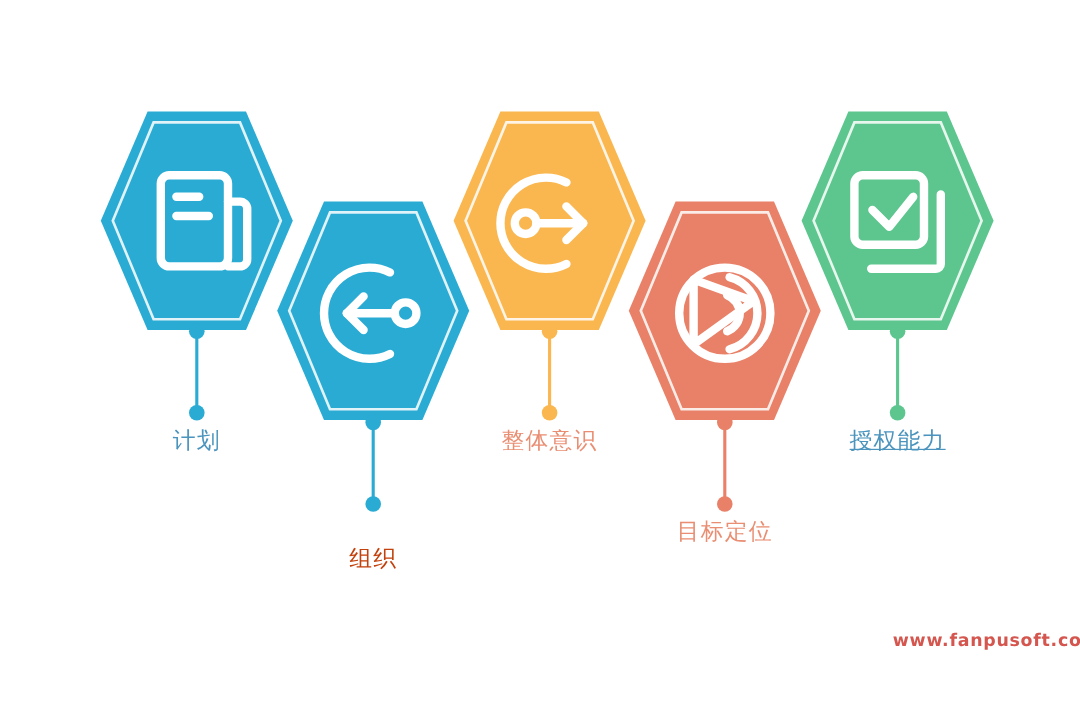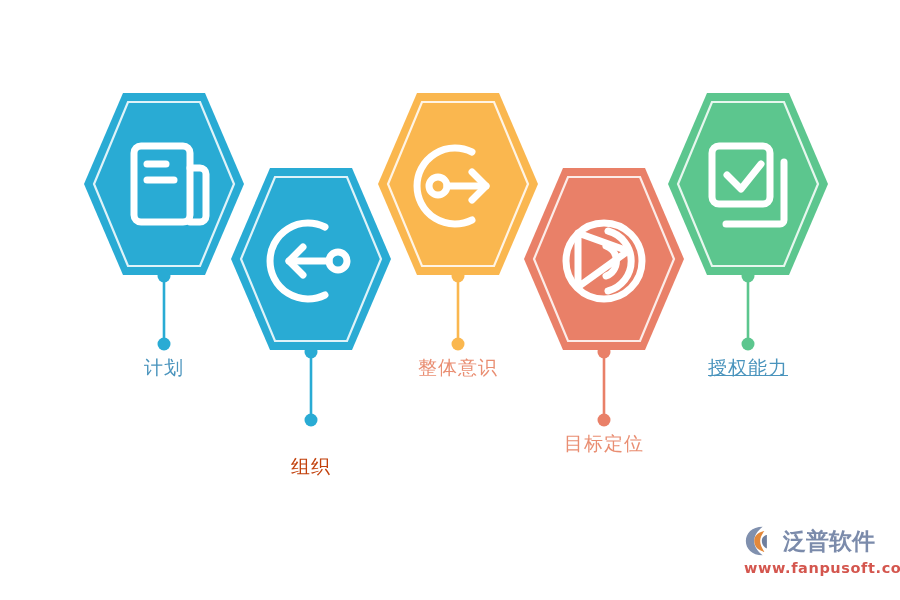--- a/index.html
+++ b/index.html
@@ -191,22 +191,14 @@
       <svg class="conn-svg" width="20" height="84" viewBox="0 0 20 84">
         <line x1="10" y1="8" x2="10" y2="76" stroke="#5cc68e" stroke-width="2.6"></line>
         <circle cx="10" cy="8" r="6.5" fill="#5cc68e"></circle>
         <circle cx="10" cy="76" r="6.5" fill="#5cc68e"></circle>
       </svg>
     </div>
     <div class="node-label" style="left: 748px; top: 358px; color: rgb(74, 148, 189); text-decoration: underline;">授权能力</div>
   </div>
 
 <div id="watermark">
-  <div class="wm-row">
-    <svg class="wm-mark" viewBox="0 0 40 38">
-      <path d="M22 2 C9 2 2 10 2 19 C2 28 9 36 22 36 C16 31 12 26 12 19 C12 12 16 7 22 2 Z" fill="#8090ae"></path>
-      <path d="M24 7 C16 9 12 13 12 19 C12 25 16 30 24 32 C21 27 19 23 19 19 C19 15 21 11 24 7 Z" fill="#e3883a"></path>
-      <path d="M26 12 C22 14 21 16 21 19 C21 23 23 26 27 28 L27 12 Z" fill="#6f7f9e"></path>
-    </svg>
-    <div class="wm-name">泛普软件</div>
-  </div>
   <div class="wm-url">www.fanpusoft.com</div>
 </div>
 
 </body></html>

